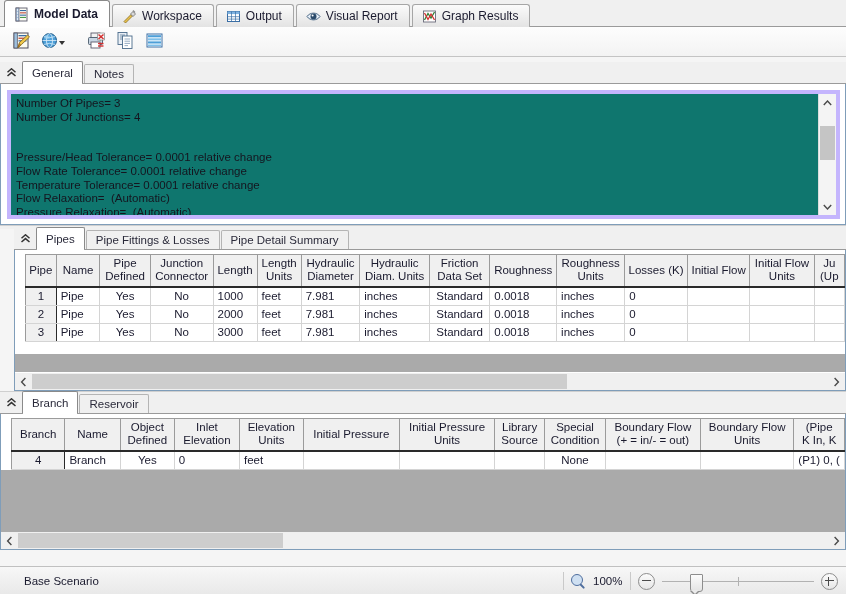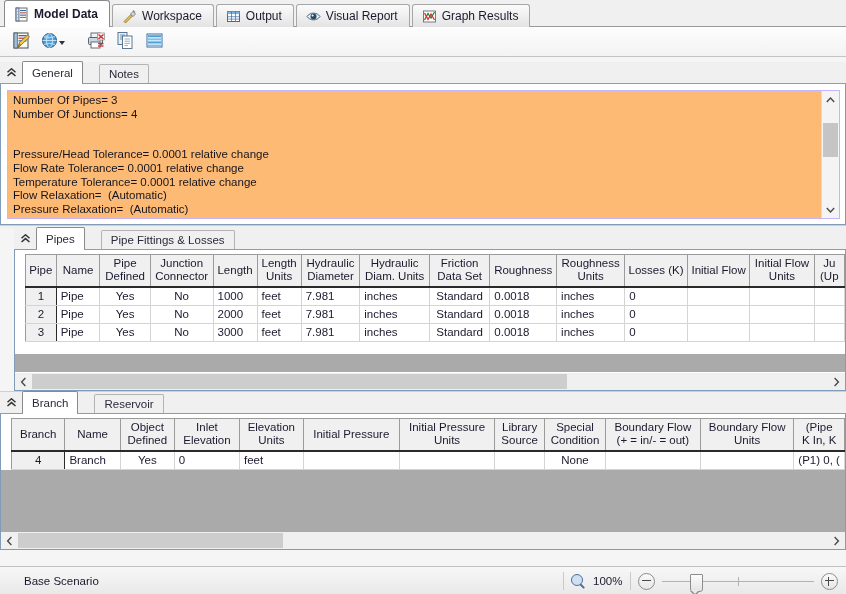--- a/index.html
+++ b/index.html
@@ -94,21 +94,21 @@
     flex: 0 0 22px;
   }
   .stab {
     height: 19px; box-sizing: border-box;
     padding: 0 9px;
     display: flex; align-items: center;
     font-size: 11.5px; color: #2a2a3a;
     background: #f0f0f0;
     border: 1px solid #b4b4b4; border-bottom: none;
     border-radius: 2px 2px 0 0;
-    margin-right: 16px;
+    margin-right: 1px;
     white-space: nowrap;
   }
   .stab.active {
     height: 22px;
     background: #ffffff;
     border-color: #8a8a8a;
     position: relative; z-index: 2;
   }
   .stab.active::after {
     content:""; position:absolute; left:0; right:0; bottom:-1px; height:2px; background:#fff;
@@ -117,22 +117,22 @@
   
   .genbody {
     position: relative;
     background: #ffffff;
     padding: 6px 5px 5px 6px;
     box-sizing: border-box;
   }
   .textbox {
     position: relative;
     width: 100%; height: 100%;
-    border: 1px solid #c4b5fd;
-    background: #fdba74;
+    border: 4px solid #c4b5fd;
+    background: #0f766e;
     box-sizing: border-box;
     overflow: hidden;
   }
   .textbox-inner {
     position: absolute; left: 0; top: 0; right: 18px; bottom: 0;
     padding: 3px 4px 0 5px;
     font-family: "Liberation Sans", sans-serif;
     font-size: 11.5px; line-height: 13.6px;
     color: #15151f;
     white-space: pre;
@@ -504,20 +504,23 @@
         <svg width="11" height="9" viewBox="0 0 11 9">
           <path d="M1.5 4.2 L5.5 0.8 L9.5 4.2" fill="none" stroke="#333" stroke-width="1.5"></path>
           <path d="M1.5 8 L5.5 4.6 L9.5 8" fill="none" stroke="#333" stroke-width="1.5"></path>
         </svg>
       </div>
       <div class="stab active">
         <span>Pipes</span>
       </div>
       <div class="stab">
         <span>Pipe Fittings &amp; Losses</span>
+      </div>
+      <div class="stab">
+        <span>Pipe Detail Summary</span>
       </div>
     </div>
     <div class="gridwrap panel-outer" style="height:141px; border-bottom:1px solid #7f9db9;">
       <div class="gridpad">
         <table class="grid" id="pipes-table">
           <thead>
               <tr>
                 <th style="width: 32px;">Pipe</th>
                 <th style="width: 56px;">Name</th>
                 <th style="width: 58px;">Pipe<br>Defined</th>

